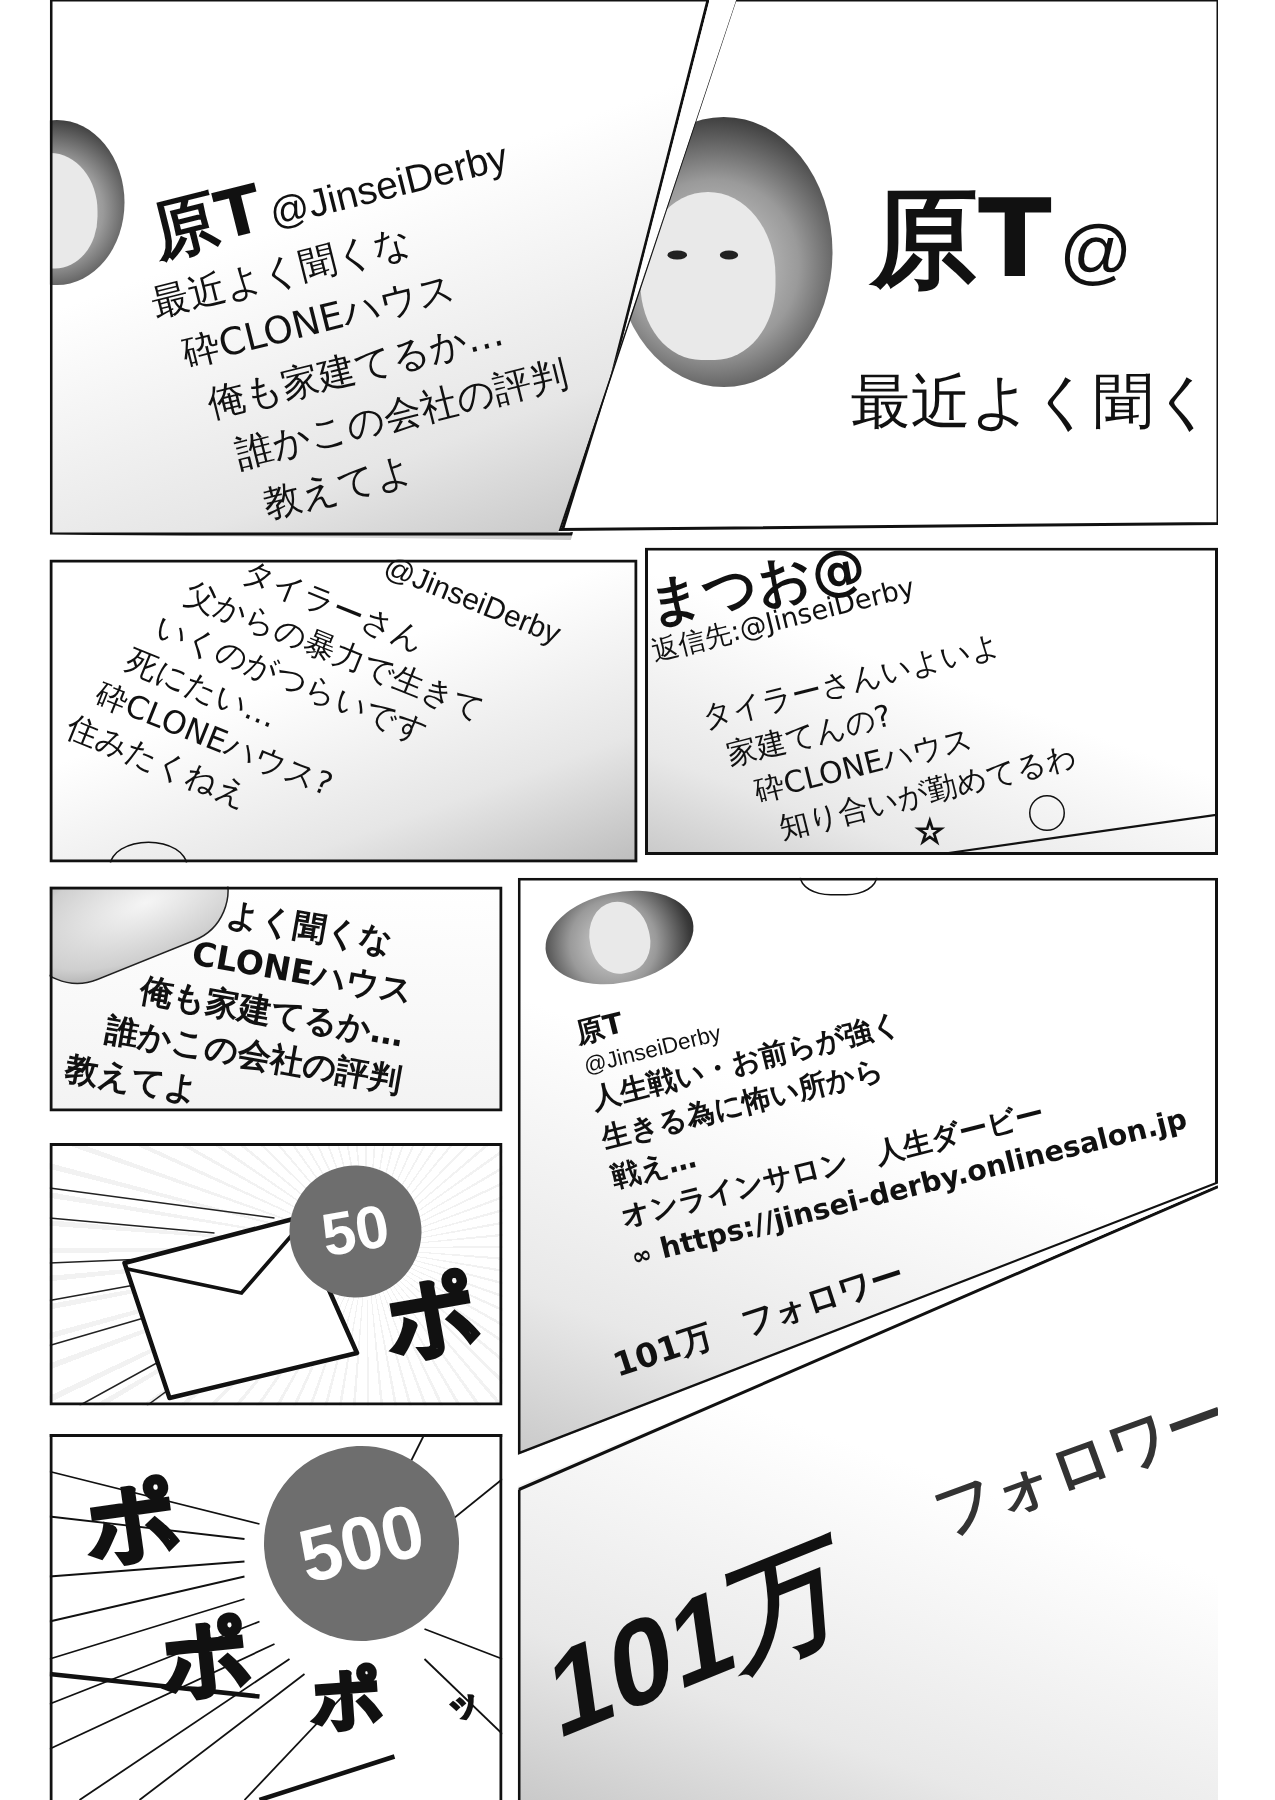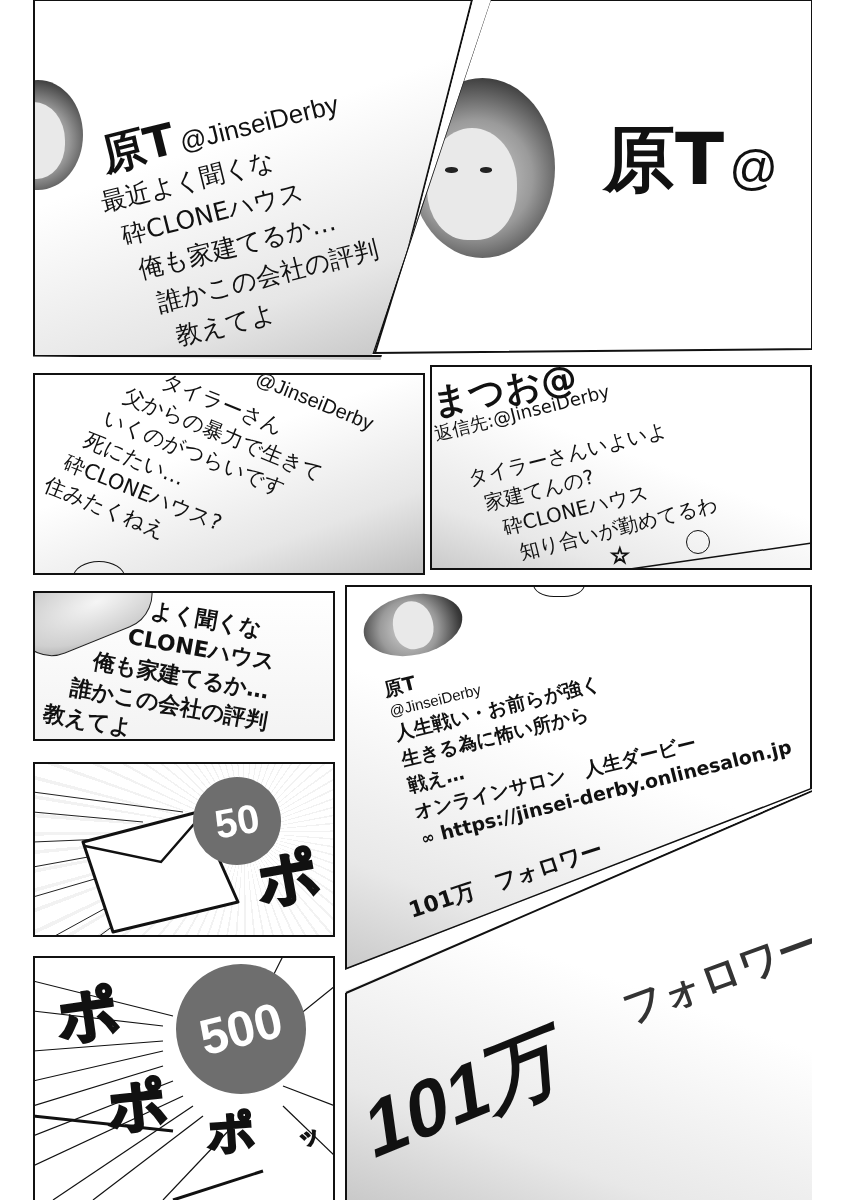--- a/index.html
+++ b/index.html
@@ -44,25 +44,26 @@
     </svg>
 </div>
 
 <div class="panel" style="left:372px; top:0; width:440px; height:355px; clip-path: polygon(27% 0, 100% 0, 100% 100%, 0 100%);">
   <div class="avatar" style="left:38px; top:78px; width:145px; height:180px;">
     <div class="face" style="left:12%; top:28%; width:62%; height:62%;">
       <div class="eye" style="left:20%; top:35%;"></div>
       <div class="eye" style="left:58%; top:35%;"></div>
     </div>
   </div>
-  <div class="rot" style="left:231px; top:112px;">
+  <div class="rot" style="left:208px; top:112px;">
     <span style="font-size:72px; font-weight:bold;">原T</span>
     <span style="font-size:48px; font-family:'Liberation Sans',sans-serif;">@</span>
   </div>
   <div class="rot" style="left:195px; top:240px; font-size:40px; line-height:56px;">
+    <span class="line">最近よく聞く</span>
   </div>
   <svg class="panel-border" width="440" height="355">
       <polygon points="118,0 440,0 440,349 1,353" fill="none" stroke="#111" stroke-width="2"></polygon>
       <line x1="112" y1="0" x2="3" y2="353" stroke="#111" stroke-width="2"></line>
     </svg>
 </div>
 
 <div class="panel grad-tl" style="left:33px; top:373px; width:392px; height:202px;">
   <div class="rot" style="left:228px; top:-6px; transform: rotate(22deg); font-size:20px; font-family:'Liberation Sans',sans-serif;">@JinseiDerby</div>
   <div class="rot" style="left:135px; top:-6px; transform: rotate(22deg); font-size:21px; line-height:28px;">

